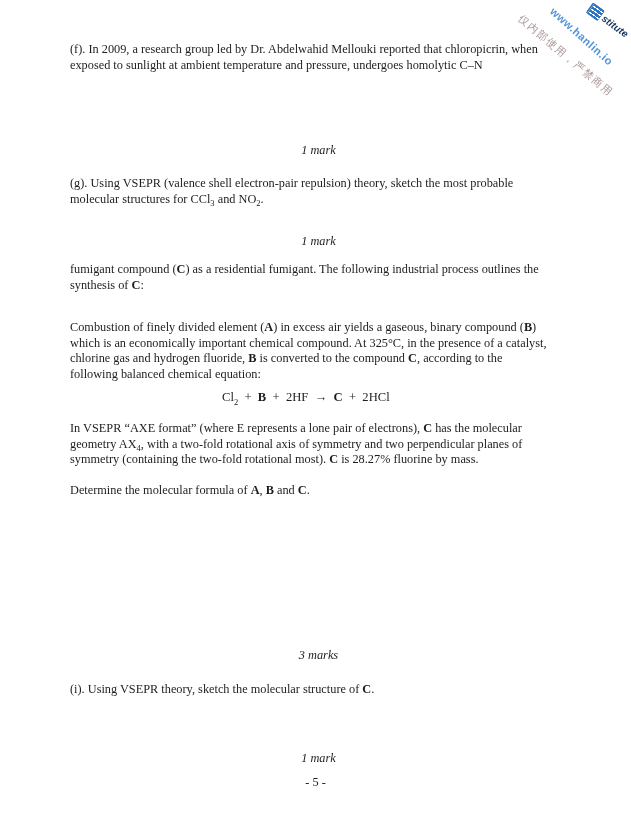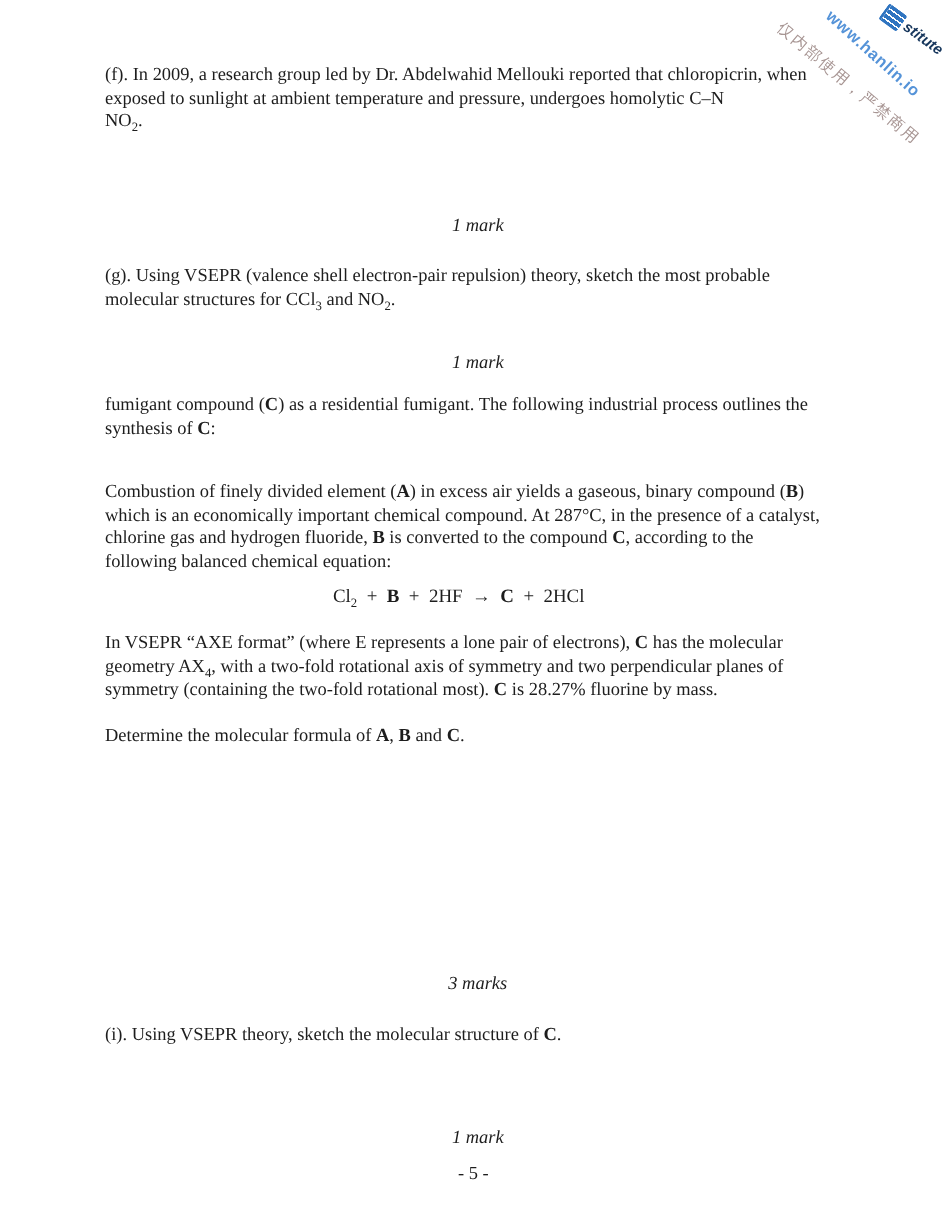--- a/index.html
+++ b/index.html
@@ -90,37 +90,36 @@
     <span class="wm-logo-icon"></span>
     <span class="wm-logo-text">stitute</span>
   </div>
   <div class="wm-site">www.hanlin.io</div>
   <div class="wm-notice">仅内部使用，严禁商用</div>
 </div>
 
 <div class="para" style="top:42px">
     <div class="tline"><span>(f). In 2009, a research group led by Dr. Abdelwahid Mellouki reported that chloropicrin, when</span></div>
     <div class="tline"><span>exposed to sunlight at ambient temperature and pressure, undergoes </span><span class="i">homolytic</span><span> C–N</span></div>
-    <div class="tline"><span>NO</span><sub>2</sub><span>.</span></div>
   </div>
 <div class="marks" style="top:143px">1 mark</div>
 
 <div class="para" style="top:176px">
     <div class="tline"><span>(g). Using VSEPR (valence shell electron-pair repulsion) theory, sketch the most probable</span></div>
     <div class="tline"><span>molecular structures for CCl</span><sub>3</sub><span> and NO</span><sub>2</sub><span>.</span></div>
   </div>
 <div class="marks" style="top:234px">1 mark</div>
 
 <div class="para" style="top:262px">
     <div class="tline"><span>fumigant compound (</span><span class="b">C</span><span>) as a residential fumigant. The following industrial process outlines the</span></div>
     <div class="tline"><span>synthesis of </span><span class="b">C</span><span>:</span></div>
   </div>
 <div class="para" style="top:320px">
     <div class="tline"><span>Combustion of finely divided element (</span><span class="b">A</span><span>) in excess air yields a gaseous, binary compound (</span><span class="b">B</span><span>)</span></div>
-    <div class="tline"><span>which is an economically important chemical compound. At 287°C, in the presence of a catalyst,</span></div>
+    <div class="tline"><span>which is an economically important chemical compound. At 325°C, in the presence of a catalyst,</span></div>
     <div class="tline"><span>chlorine gas and hydrogen fluoride, </span><span class="b">B</span><span> is converted to the compound </span><span class="b">C</span><span>, according to the</span></div>
     <div class="tline"><span>following balanced chemical equation:</span></div>
   </div>
 <div class="equation" style="top:390px"><span>Cl</span><sub>2</sub><span>  +  </span><span class="b">B</span><span>  +  2HF  </span><span class="b">→</span><span>  </span><span class="b">C</span><span>  +  2HCl</span></div>
 <div class="para" style="top:421px">
     <div class="tline"><span>In VSEPR “AXE format” (where E represents a lone pair of electrons), </span><span class="b">C</span><span> has the molecular</span></div>
     <div class="tline"><span>geometry AX</span><sub>4</sub><span>, with a two-fold rotational axis of symmetry and two perpendicular planes of</span></div>
     <div class="tline"><span>symmetry (containing the two-fold rotational most). </span><span class="b">C</span><span> is 28.27% fluorine by mass.</span></div>
   </div>
 <div class="para" style="top:483px">

